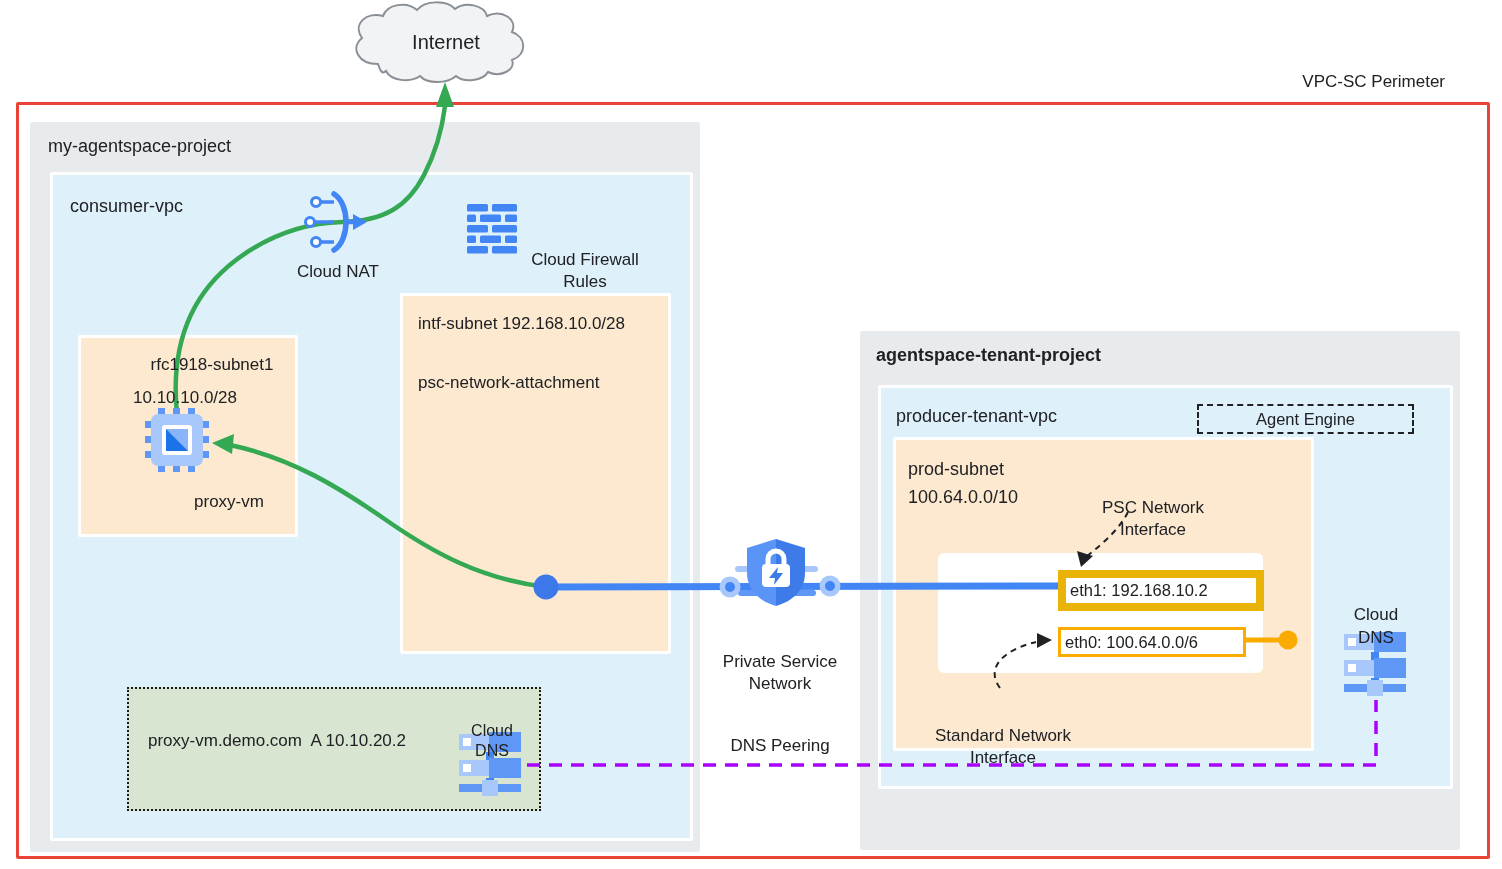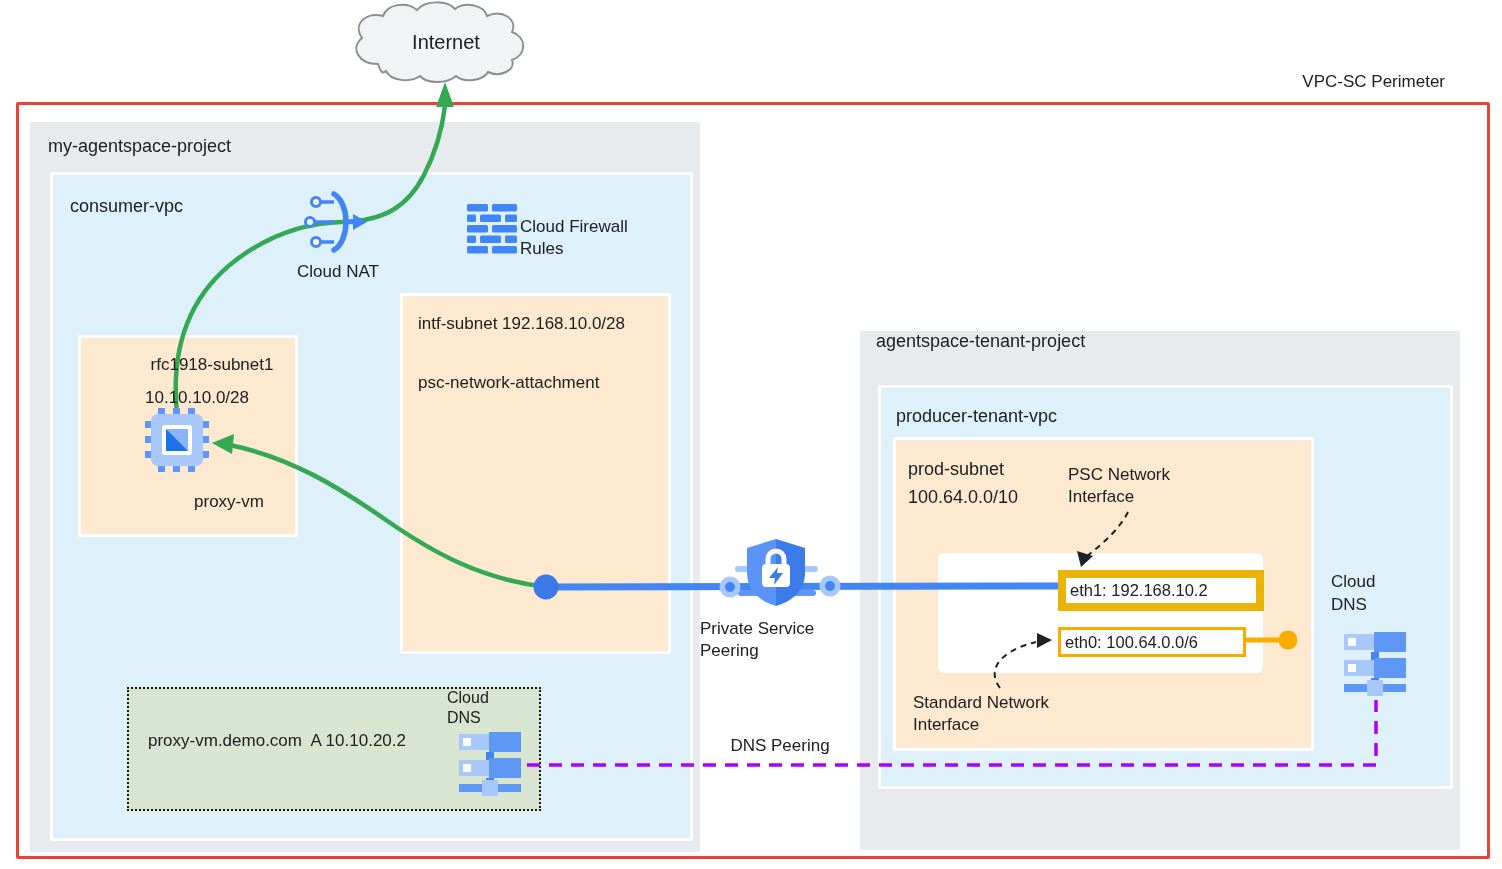--- a/index.html
+++ b/index.html
@@ -1,20 +1,20 @@
 <!DOCTYPE html>
 <html><head>
 <meta charset="utf-8">
 <style>
   html,body{margin:0;padding:0;background:#ffffff;}
   #canvas{position:relative;width:1502px;height:869px;overflow:hidden;
           font-family:"Liberation Sans",sans-serif;color:#202124;}
   .abs{position:absolute;}
   .lbl{position:absolute;white-space:nowrap;color:#202124;}
-  .ctr{text-align:left;white-space:normal;}
+  .ctr{text-align:center;white-space:normal;margin-top:33px;}
   
   .perimeter{left:16px;top:102px;width:1468px;height:751px;
              border:3px solid #E94335;border-radius:2px;background:transparent;}
   
   .proj-l{left:30px;top:122px;width:670px;height:730px;background:#E8EBEE;border-radius:2px;}
   .proj-r{left:860px;top:331px;width:600px;height:519px;background:#E8EBEE;border-radius:2px;}
   
   .vpc{background:#DEF0FA;border:3px solid #ffffff;border-radius:2px;}
   .vpc-l{left:50px;top:172px;width:637px;height:663px;}
   .vpc-r{left:878px;top:385px;width:569px;height:398px;}
@@ -175,39 +175,42 @@
 
   <div class="lbl t17 ctr lh22" style="left:520px;top:216px;width:130px;">
     <div>Cloud Firewall</div>
     <div>Rules</div>
   </div>
 
   <div class="lbl t17" style="left:418px;top:314px;">intf-subnet 192.168.10.0/28</div>
   <div class="lbl t17" style="left:418px;top:373px;">psc-network-attachment</div>
 
   <div class="lbl t17" style="left:78px;top:355px;width:214px;text-align:center;padding-left:27px;">rfc1918-subnet1</div>
-  <div class="lbl t17" style="left:78px;top:388px;width:214px;text-align:center;padding-left:12px;">10.10.10.0/28</div>
+  <div class="lbl t17" style="left:78px;top:388px;width:214px;text-align:center;">10.10.10.0/28</div>
   <div class="lbl t17" style="left:78px;top:492px;width:214px;text-align:center;padding-left:44px;">proxy-vm</div>
 
   <div class="lbl t17 pre" style="left:148px;top:731px;">proxy-vm.demo.com  A 10.10.20.2</div>
   <div class="lbl t16 ctr lh20" style="left:447px;top:688px;width:90px;">
     <div>Cloud</div>
     <div>DNS</div>
   </div>
 
   <div class="lbl t17 ctr lh22" style="left:700px;top:618px;width:160px;">
     <div>Private Service</div>
-    <div>Peering</div>
+    <div>Network</div>
   </div>
 
   <div class="lbl t17" style="left:700px;top:736px;width:160px;text-align:center;">DNS Peering</div>
 
-  <div class="lbl t18" style="left:876px;top:331px;">agentspace-tenant-project</div>
+  <div class="lbl t18" style="left:876px;top:345px;font-weight:bold;">agentspace-tenant-project</div>
   <div class="lbl t18" style="left:896px;top:406px;">producer-tenant-vpc</div>
 
+  <div class="abs ae-box">
+    <span>Agent Engine</span>
+  </div>
 
   <div class="lbl t18" style="left:908px;top:459px;">prod-subnet</div>
   <div class="lbl t18" style="left:908px;top:487px;">100.64.0.0/10</div>
 
   <div class="lbl t17 ctr lh22" style="left:1068px;top:464px;width:170px;">
     <div>PSC Network</div>
     <div>Interface</div>
   </div>
 
   <div class="abs ethbox eth1">

